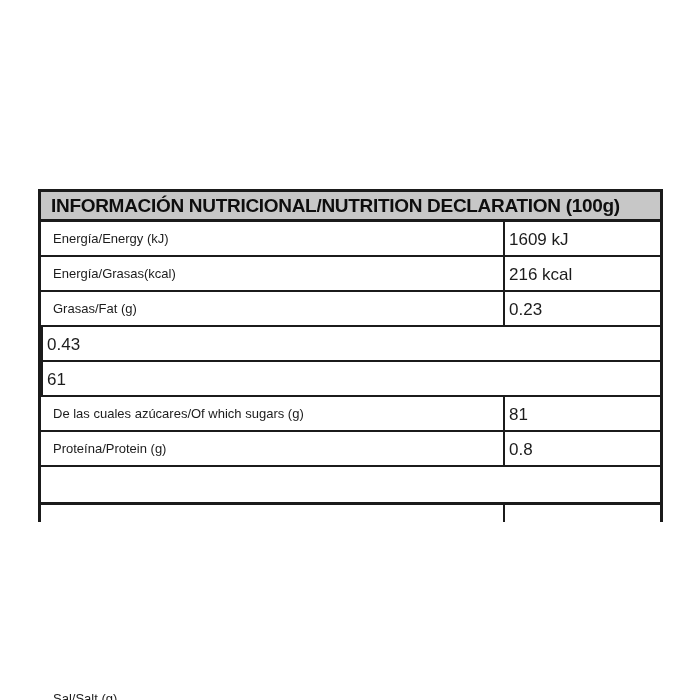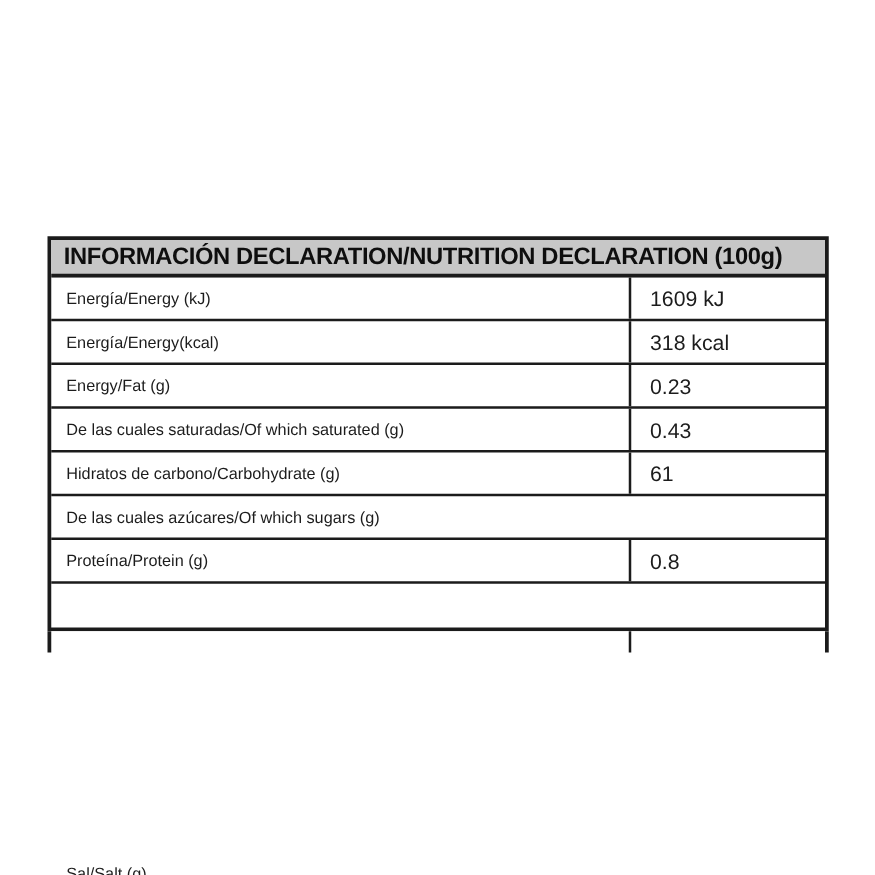--- a/index.html
+++ b/index.html
@@ -55,21 +55,21 @@
     padding-left: 12px;
     font-size: 13px;
     white-space: nowrap;
     overflow: hidden;
   }
   .cell-value {
     flex: 1 1 auto;
     border-left: 2px solid var(--border);
     display: flex;
     align-items: center;
-    padding-left: 15px;
+    padding-left: 4px;
     padding-top: 3px;
     font-size: 17px;
     white-space: nowrap;
   }
   .stub-row {
     height: 17px;
     border-left: 3px solid var(--border);
     border-right: 3px solid var(--border);
     position: relative;
     background: #ffffff;
@@ -82,49 +82,48 @@
     height: 100%;
     background: var(--border);
   }
 </style>
 </head>
 <body>
 
 <div class="canvas">
   <div class="table-wrap">
     <div class="main-table">
-      <div class="table-header">INFORMACIÓN DECLARATION/NUTRITION DECLARATION (100g)</div>
+      <div class="table-header">INFORMACIÓN NUTRICIONAL/NUTRITION DECLARATION (100g)</div>
       <div>
   <div class="table-row">
     <div class="cell-label">Energía/Energy (kJ)</div>
     <div class="cell-value">1609 kJ</div>
   </div>
 
   <div class="table-row">
-    <div class="cell-label">Energía/Energy(kcal)</div>
-    <div class="cell-value">318 kcal</div>
+    <div class="cell-label">Energía/Grasas(kcal)</div>
+    <div class="cell-value">216 kcal</div>
   </div>
 
   <div class="table-row">
-    <div class="cell-label">Energy/Fat (g)</div>
+    <div class="cell-label">Grasas/Fat (g)</div>
     <div class="cell-value">0.23</div>
   </div>
 
   <div class="table-row">
-    <div class="cell-label">De las cuales saturadas/Of which saturated (g)</div>
     <div class="cell-value">0.43</div>
   </div>
 
   <div class="table-row">
-    <div class="cell-label">Hidratos de carbono/Carbohydrate (g)</div>
     <div class="cell-value">61</div>
   </div>
 
   <div class="table-row">
     <div class="cell-label">De las cuales azúcares/Of which sugars (g)</div>
+    <div class="cell-value">81</div>
   </div>
 
   <div class="table-row">
     <div class="cell-label">Proteína/Protein (g)</div>
     <div class="cell-value">0.8</div>
   </div>
 
   <div class="table-row">
     <div class="cell-label">Sal/Salt (g)</div>
   </div>

